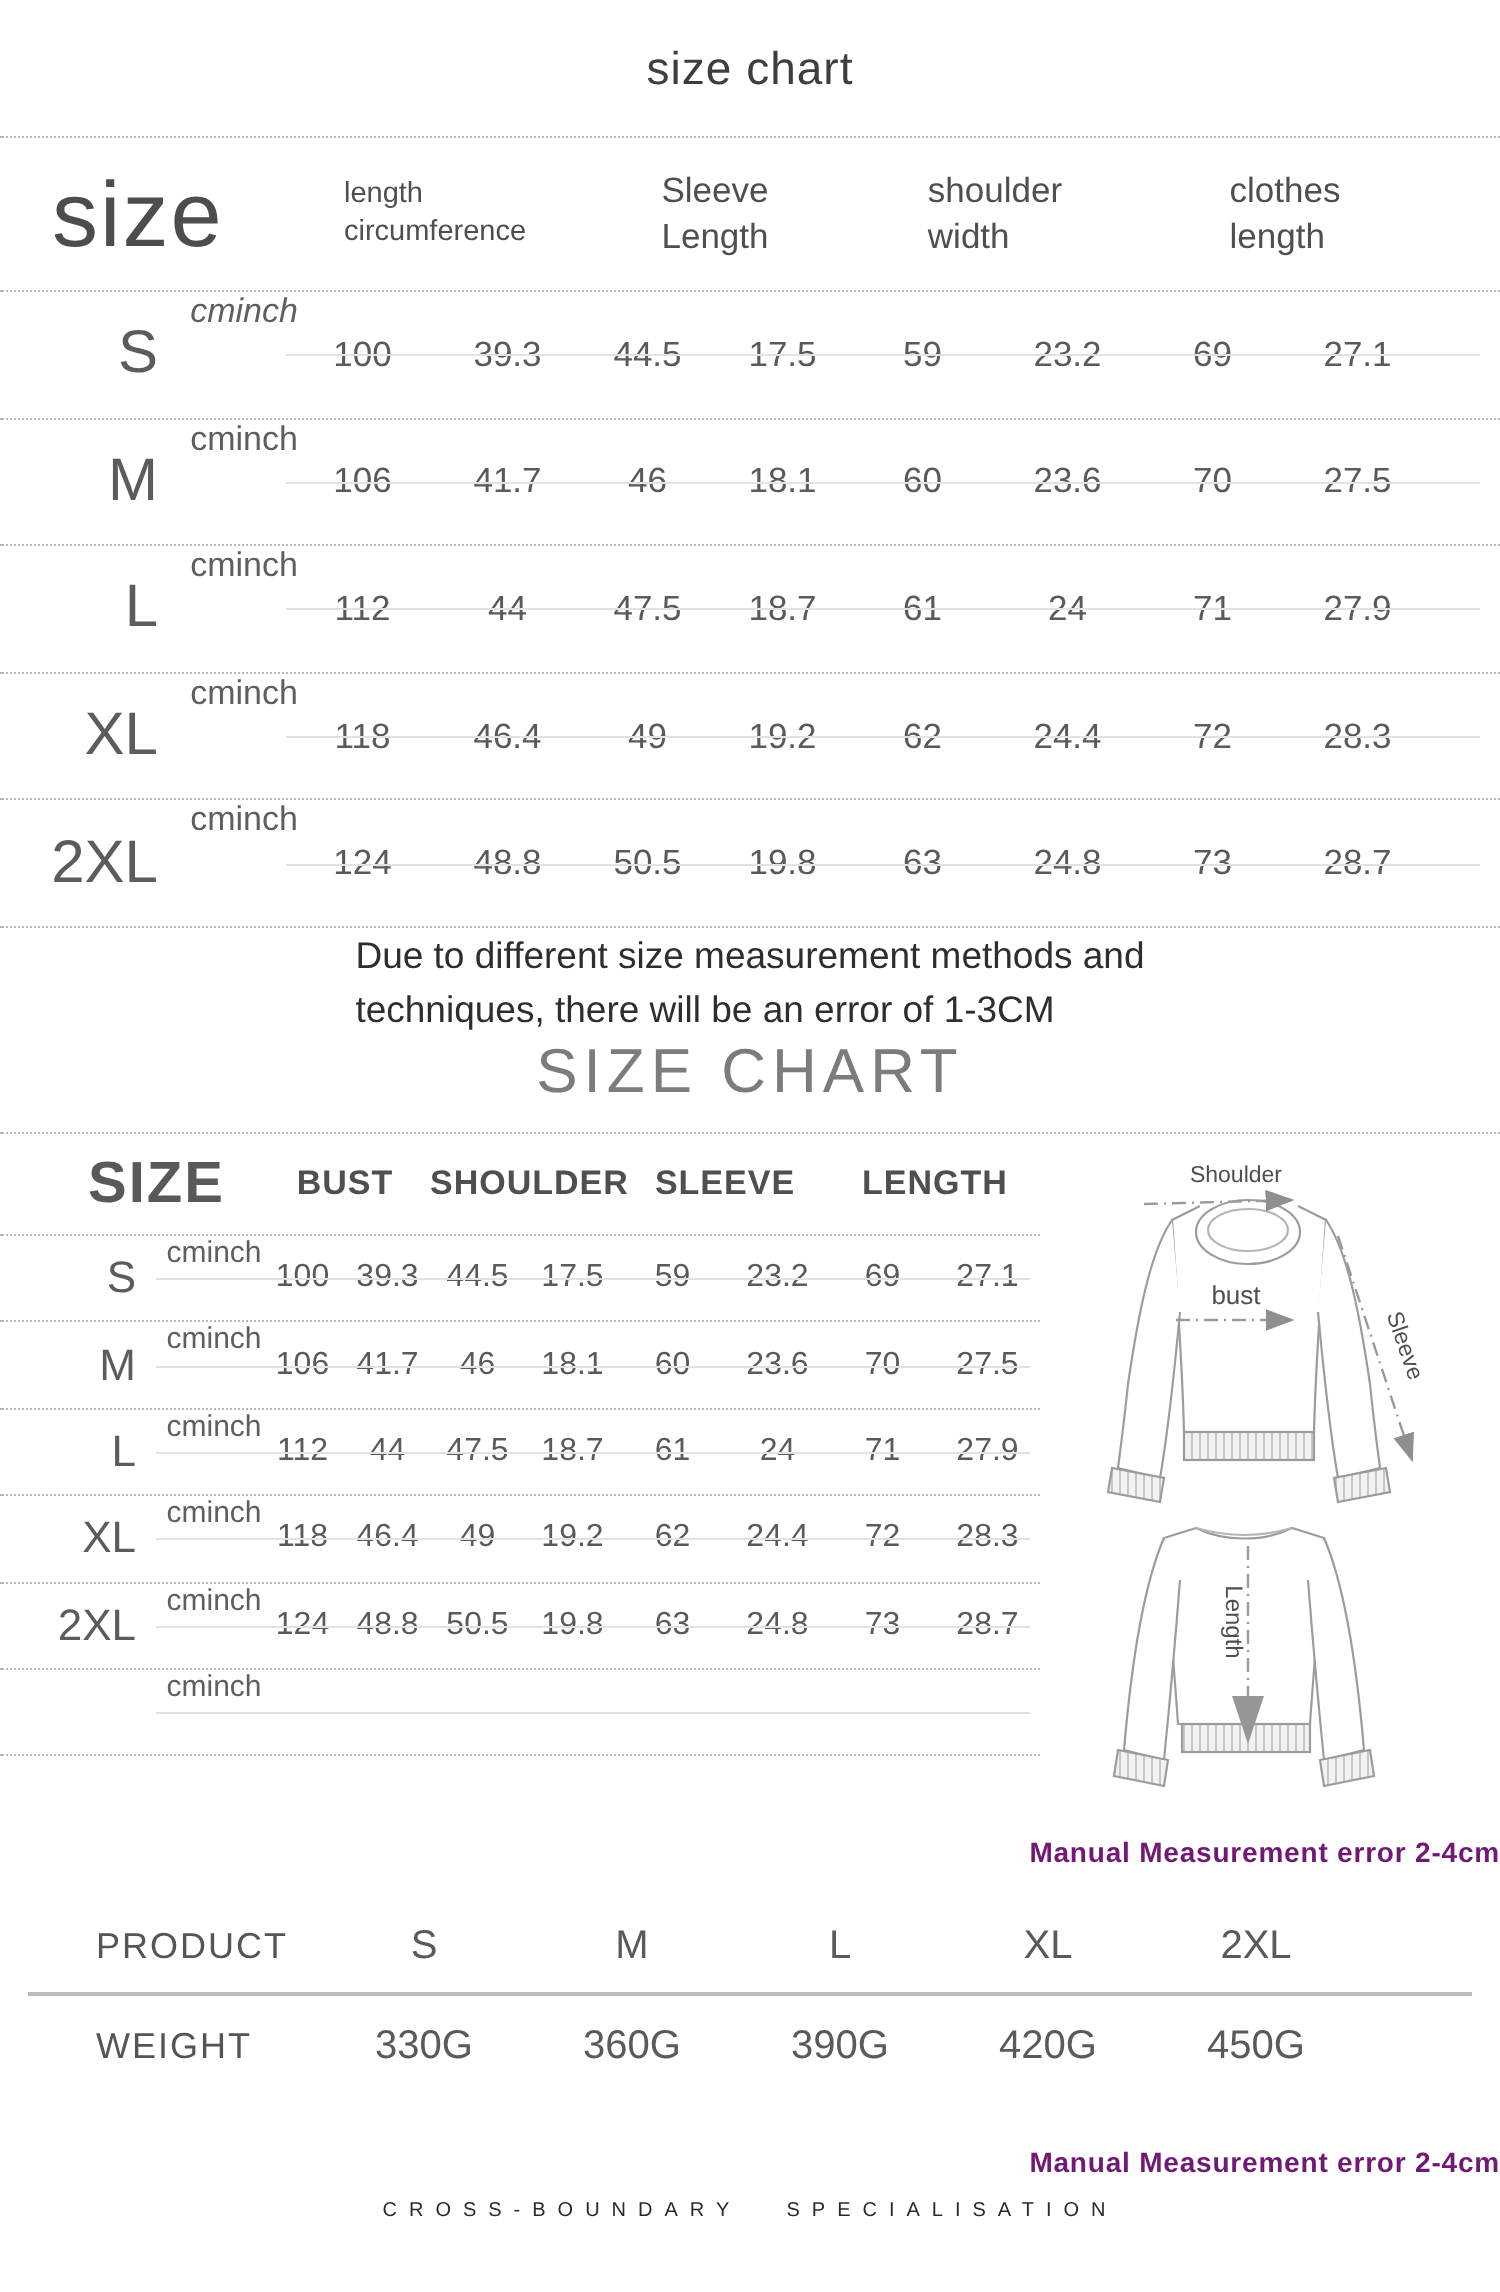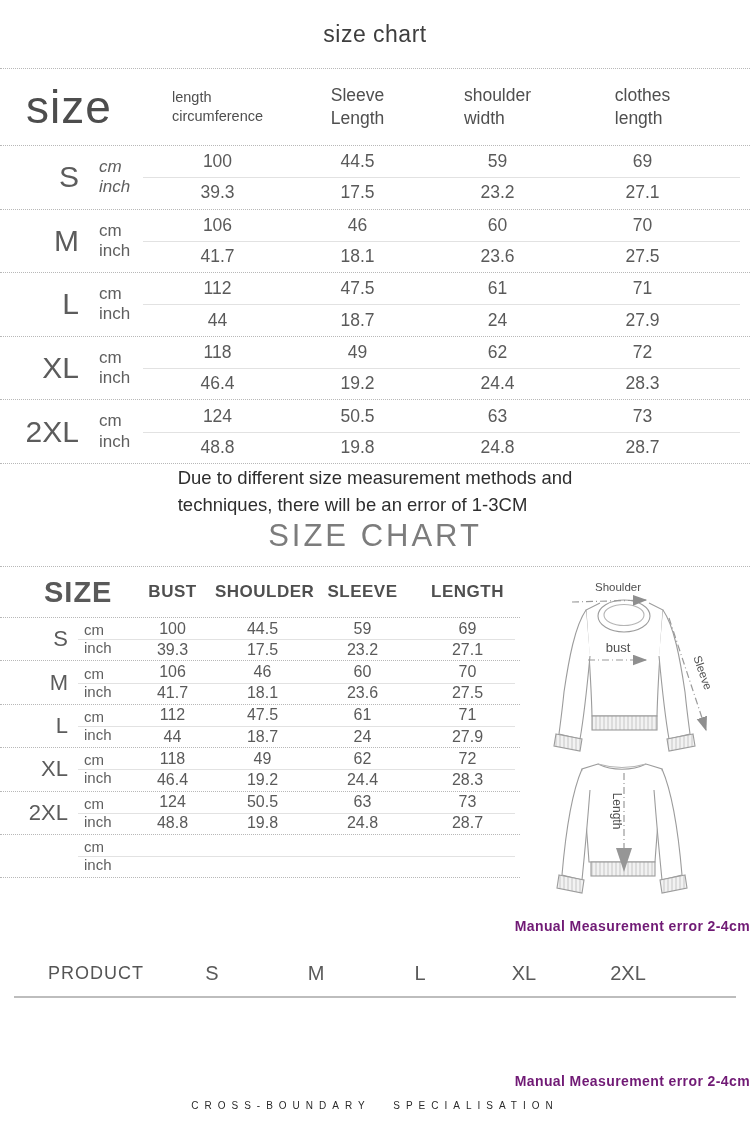--- a/index.html
+++ b/index.html
@@ -17,25 +17,25 @@
   .thw{display:flex;justify-content:center;}
   .th{width:min-content;text-align:left;line-height:1.28;color:#4f4f4f;}
   .th-small{font-size:14.5px;}
   .th-big{font-size:17.5px;}
   .srow{position:relative;display:grid;border-bottom:1px dotted #b8b8b8;}
   .t1 .srow{grid-template-columns:95px 50px 145px 135px 145px 145px;height:62.6px;}
   .t2 .srow{grid-template-columns:80px 50px 85px 95px 105px 105px;height:42.4px;}
   .szc{display:flex;align-items:center;justify-content:flex-end;color:#5c5c5c;}
   .t1 .szc{font-size:30px;padding-right:16px;}
   .t2 .szc{font-size:22px;padding-right:12px;}
-  .unc{display:flex;flex-direction:column;justify-content:center;line-height:1.2;color:#5f5f5f;padding-left:4px;}
+  .unc{display:flex;flex-direction:row;justify-content:center;line-height:1.2;color:#5f5f5f;padding-left:4px;}
   .t1 .unc{font-size:17px;}
   .t2 .unc{font-size:15px;}
   .t1 .srow:nth-child(1) .u{font-style:italic;}
-  .vc{display:flex;flex-direction:column;}
+  .vc{display:flex;flex-direction:row;}
   .val{flex:1;display:flex;align-items:center;justify-content:center;color:#5a5a5a;}
   .t1 .val{font-size:17.5px;}
   .t2 .val{font-size:16px;}
   .halfline{position:absolute;top:50%;border-top:1px solid #e2e2e2;}
   .t1 .halfline{left:143px;right:10px;}
   .t2 .halfline{left:78px;right:5px;}
   
   #note{position:absolute;top:464px;left:0;right:0;}
   #note .inner{width:fit-content;margin:0 auto;text-align:left;font-size:18.5px;line-height:27px;color:#2e2e2e;}
   
@@ -434,18 +434,26 @@
   <div id="wtable">
     <div class="wrow wrow-1">
       <div class="wlabel">PRODUCT</div>
       <div class="wcell">S</div>
       <div class="wcell">M</div>
       <div class="wcell">L</div>
       <div class="wcell">XL</div>
       <div class="wcell">2XL</div>
     </div>
     <div class="wsep"></div>
+    <div class="wrow wrow-2">
+      <div class="wlabel">WEIGHT</div>
+      <div class="wcell">330G</div>
+      <div class="wcell">360G</div>
+      <div class="wcell">390G</div>
+      <div class="wcell">420G</div>
+      <div class="wcell">450G</div>
+    </div>
   </div>
 
   <div id="mnote2" class="mnote">Manual Measurement error 2-4cm</div>
   <div id="brand">CROSS-BOUNDARY SPECIALISATION</div>
 
 </div>
 
 </body></html>

